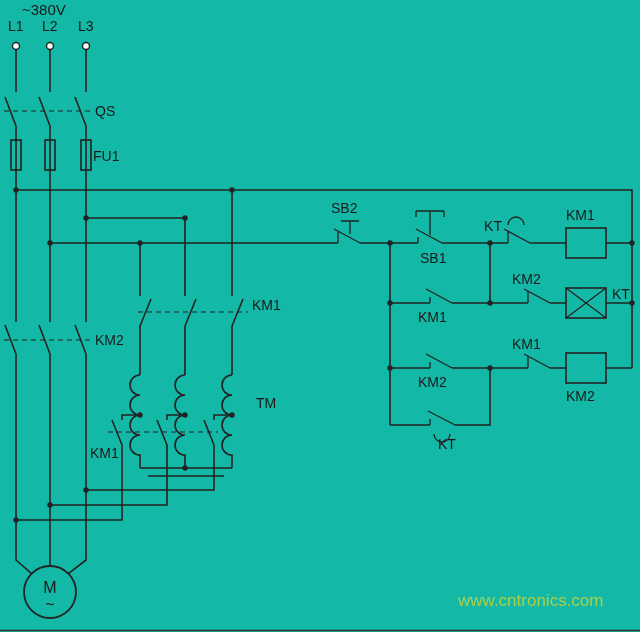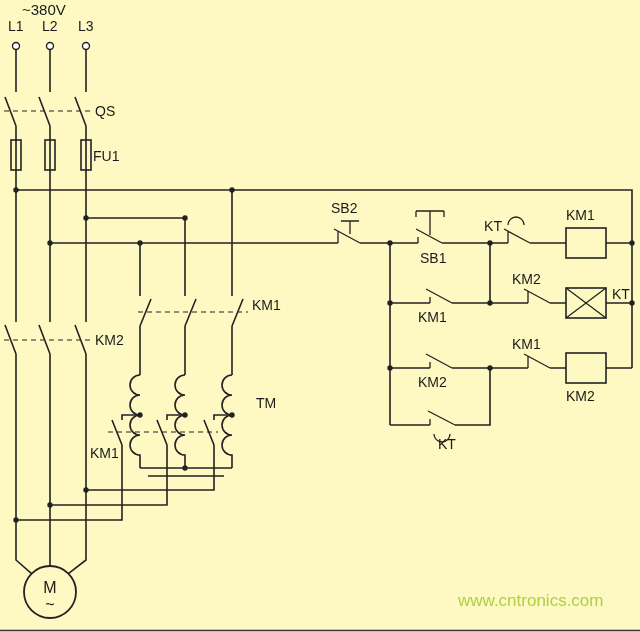--- a/index.html
+++ b/index.html
@@ -1,16 +1,16 @@
 <!DOCTYPE html>
 <html><head>
 <meta charset="utf-8">
 <style>
   html,body{margin:0;padding:0;background:#ffffff;}
-  .canvas{position:relative;width:640px;height:632px;background:#fef9c3;overflow:hidden;}
+  .canvas{position:relative;width:640px;height:632px;background:#14b8a6;overflow:hidden;}
   svg{display:block;}
   .wire{stroke:#222222;stroke-width:1.6;fill:none;}
   .thin{stroke:#222222;stroke-width:1.3;fill:none;}
   .dashed{stroke:#222222;stroke-width:1.1;fill:none;stroke-dasharray:5 4;}
   .coilrect{fill:none;stroke:#222222;stroke-width:1.6;}
   .fuse{fill:none;stroke:#222222;stroke-width:1.6;}
   .terminal{fill:#ffffff;stroke:#222222;stroke-width:1.4;}
   .dot{fill:#222222;stroke:none;}
   text{font-family:"Liberation Sans",sans-serif;font-size:14px;fill:#1a1a1a;}
   text.volt{font-size:15px;}

